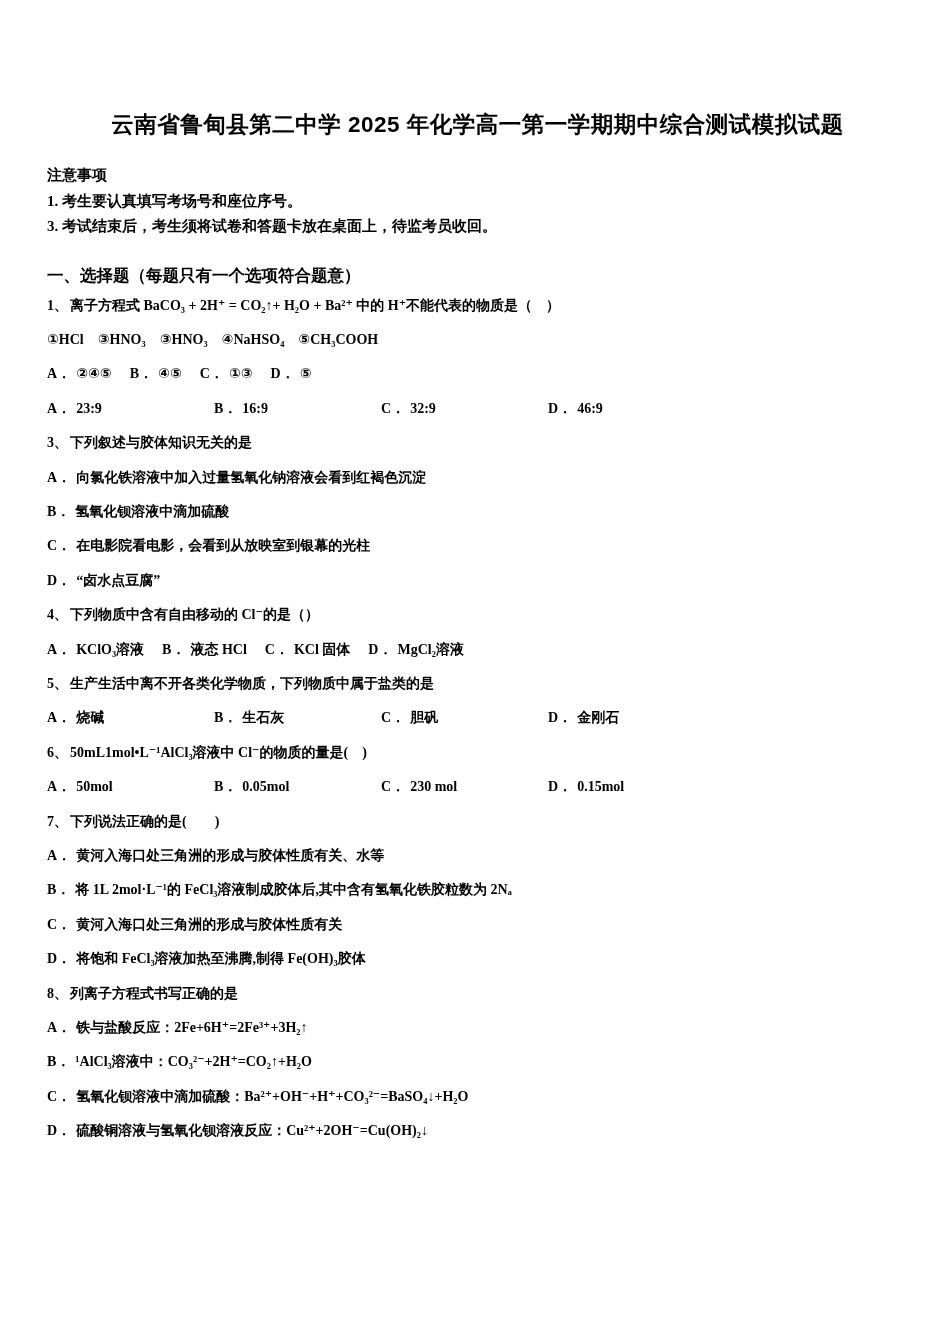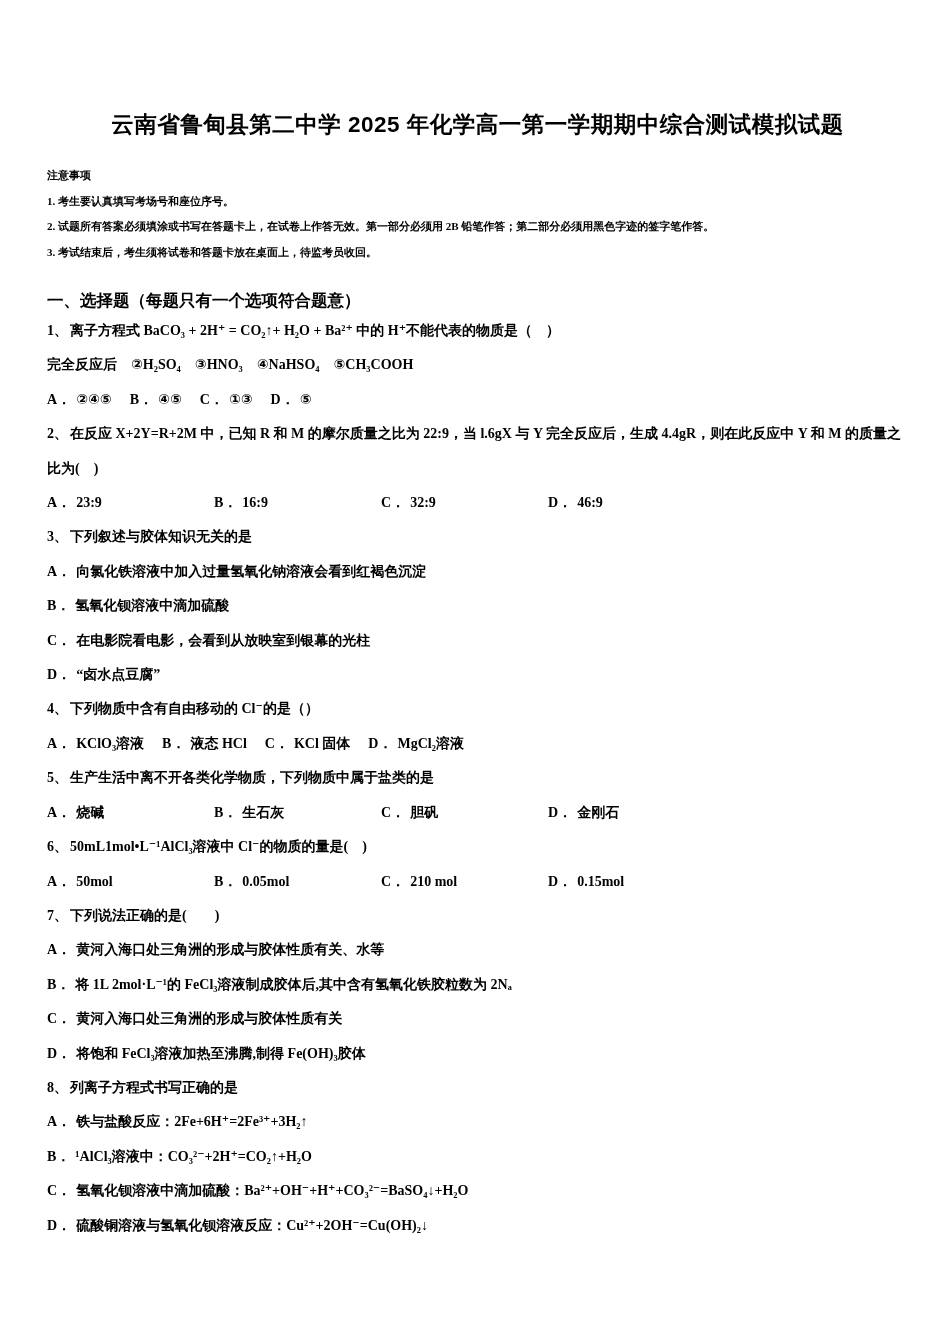--- a/index.html
+++ b/index.html
@@ -18,21 +18,21 @@
   }
   .title {
     font-family: "Liberation Sans", "DejaVu Sans", sans-serif;
     font-size: 22.5px;
     font-weight: 700;
     text-align: center;
     margin: 0 0 23px 0;
     letter-spacing: 0.5px;
   }
   .notice {
-    font-size: 11px;
+    font-size: 15px;
     line-height: 25.5px;
   }
   .notice-header { }
   .nline { }
   .section-header {
     font-family: "Liberation Sans", "DejaVu Sans", sans-serif;
     font-size: 16.5px;
     margin-top: 21px;
     line-height: 28px;
   }
@@ -53,35 +53,33 @@
 </head>
 <body>
 
 <div class="page">
   <h1 class="title">云南省鲁甸县第二中学 2025 年化学高一第一学期期中综合测试模拟试题</h1>
 
   <section class="notice">
     <div class="notice-header">注意事项</div>
     <div>
         <div class="nline">1. 考生要认真填写考场号和座位序号。</div>
-        <div class="nline">2. 试题所有答案必须填涂或书写在答题卡上，在试卷上作答无效。第一部分必须用 2B 铅笔作答；第二部分必须用黑色字迹的签字笔作答。</div>
         <div class="nline">3. 考试结束后，考生须将试卷和答题卡放在桌面上，待监考员收回。</div>
       </div>
   </section>
 
   <div class="section-header">一、选择题（每题只有一个选项符合题意）</div>
 
   <main class="questions">
       <div class="question">
         <div class="line stem"><span class="qnum">1、</span><span>离子方程式 BaCO₃ + 2H⁺ = CO₂↑+ H₂O + Ba²⁺ 中的 H⁺不能代表的物质是（　）</span></div>
-        <div class="line subline">完全反应后　②H₂SO₄　③HNO₃　④NaHSO₄　⑤CH₃COOH</div>
+        <div class="line subline">①HCl　③HNO₃　③HNO₃　④NaHSO₄　⑤CH₃COOH</div>
         <div class="opts opts-inline"><span class="opt line"><span class="olabel">A．</span><span>②④⑤</span></span><span class="opt line"><span class="olabel">B．</span><span>④⑤</span></span><span class="opt line"><span class="olabel">C．</span><span>①③</span></span><span class="opt line"><span class="olabel">D．</span><span>⑤</span></span></div>
       </div>
       <div class="question">
-        <div class="line stem"><span class="qnum">2、</span><span>在反应 X+2Y=R+2M 中，已知 R 和 M 的摩尔质量之比为 22:9，当 l.6gX 与 Y 完全反应后，生成 4.4gR，则在此反应中 Y 和 M 的质量之比为(　)</span></div>
         <div class="opts opts-columns"><span class="opt line"><span class="olabel">A．</span><span>23:9</span></span><span class="opt line"><span class="olabel">B．</span><span>16:9</span></span><span class="opt line"><span class="olabel">C．</span><span>32:9</span></span><span class="opt line"><span class="olabel">D．</span><span>46:9</span></span></div>
       </div>
       <div class="question">
         <div class="line stem"><span class="qnum">3、</span><span>下列叙述与胶体知识无关的是</span></div>
         <div class="opts opts-stacked">
           <div class="opt line"><span class="olabel">A．</span><span>向氯化铁溶液中加入过量氢氧化钠溶液会看到红褐色沉淀</span></div>
           <div class="opt line"><span class="olabel">B．</span><span>氢氧化钡溶液中滴加硫酸</span></div>
           <div class="opt line"><span class="olabel">C．</span><span>在电影院看电影，会看到从放映室到银幕的光柱</span></div>
           <div class="opt line"><span class="olabel">D．</span><span>“卤水点豆腐”</span></div>
         </div>
@@ -89,21 +87,21 @@
       <div class="question">
         <div class="line stem"><span class="qnum">4、</span><span>下列物质中含有自由移动的 Cl⁻的是（）</span></div>
         <div class="opts opts-inline"><span class="opt line"><span class="olabel">A．</span><span>KClO₃溶液</span></span><span class="opt line"><span class="olabel">B．</span><span>液态 HCl</span></span><span class="opt line"><span class="olabel">C．</span><span>KCl 固体</span></span><span class="opt line"><span class="olabel">D．</span><span>MgCl₂溶液</span></span></div>
       </div>
       <div class="question">
         <div class="line stem"><span class="qnum">5、</span><span>生产生活中离不开各类化学物质，下列物质中属于盐类的是</span></div>
         <div class="opts opts-columns"><span class="opt line"><span class="olabel">A．</span><span>烧碱</span></span><span class="opt line"><span class="olabel">B．</span><span>生石灰</span></span><span class="opt line"><span class="olabel">C．</span><span>胆矾</span></span><span class="opt line"><span class="olabel">D．</span><span>金刚石</span></span></div>
       </div>
       <div class="question">
         <div class="line stem"><span class="qnum">6、</span><span>50mL1mol•L⁻¹AlCl₃溶液中 Cl⁻的物质的量是(　)</span></div>
-        <div class="opts opts-columns"><span class="opt line"><span class="olabel">A．</span><span>50mol</span></span><span class="opt line"><span class="olabel">B．</span><span>0.05mol</span></span><span class="opt line"><span class="olabel">C．</span><span>210 mol</span></span><span class="opt line"><span class="olabel">D．</span><span>0.15mol</span></span></div>
+        <div class="opts opts-columns"><span class="opt line"><span class="olabel">A．</span><span>50mol</span></span><span class="opt line"><span class="olabel">B．</span><span>0.05mol</span></span><span class="opt line"><span class="olabel">C．</span><span>230 mol</span></span><span class="opt line"><span class="olabel">D．</span><span>0.15mol</span></span></div>
       </div>
       <div class="question">
         <div class="line stem"><span class="qnum">7、</span><span>下列说法正确的是(　　)</span></div>
         <div class="opts opts-stacked">
           <div class="opt line"><span class="olabel">A．</span><span>黄河入海口处三角洲的形成与胶体性质有关、水等</span></div>
           <div class="opt line"><span class="olabel">B．</span><span>将 1L 2mol·L⁻¹的 FeCl₃溶液制成胶体后,其中含有氢氧化铁胶粒数为 2Nₐ</span></div>
           <div class="opt line"><span class="olabel">C．</span><span>黄河入海口处三角洲的形成与胶体性质有关</span></div>
           <div class="opt line"><span class="olabel">D．</span><span>将饱和 FeCl₃溶液加热至沸腾,制得 Fe(OH)₃胶体</span></div>
         </div>
       </div>

